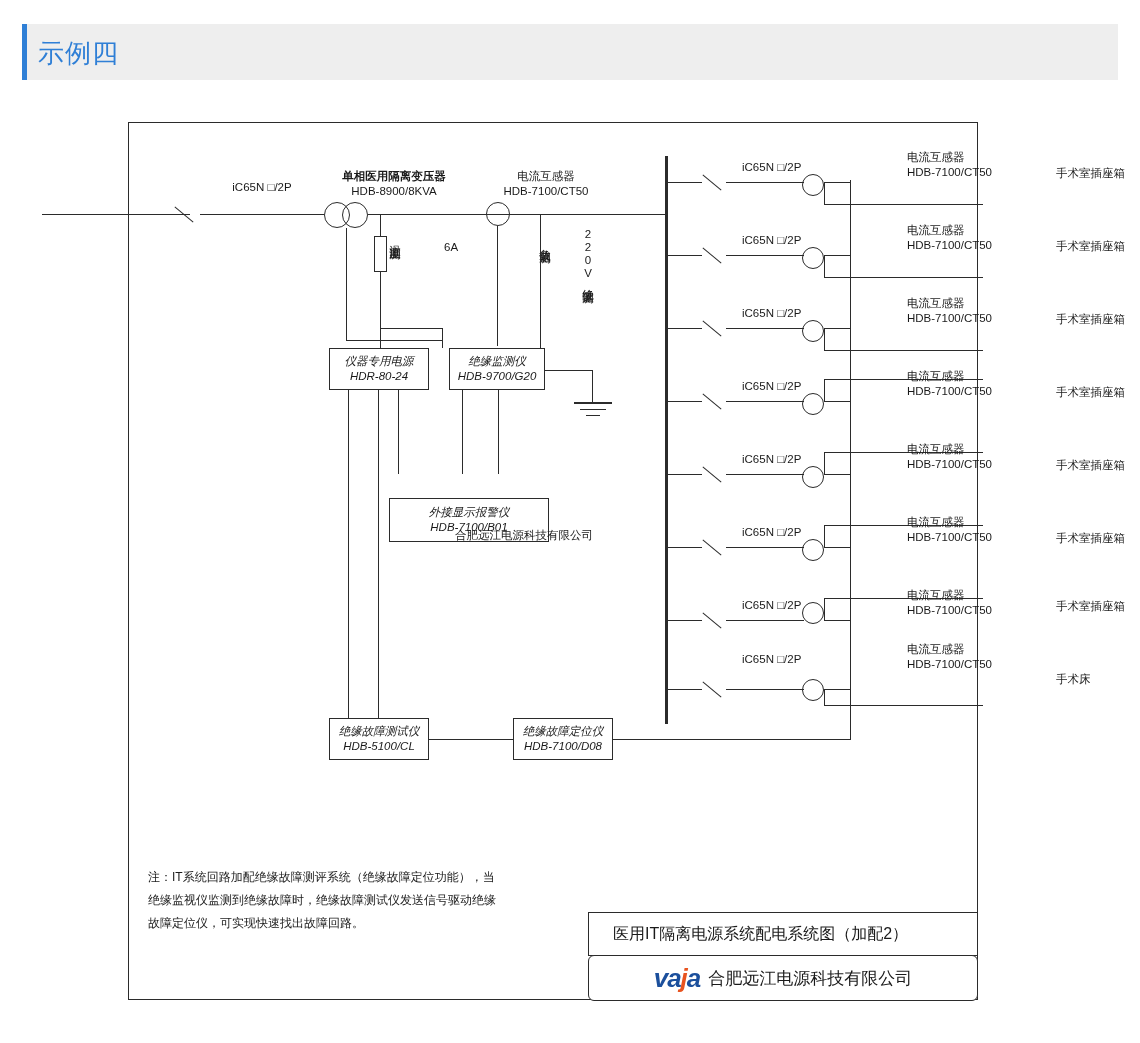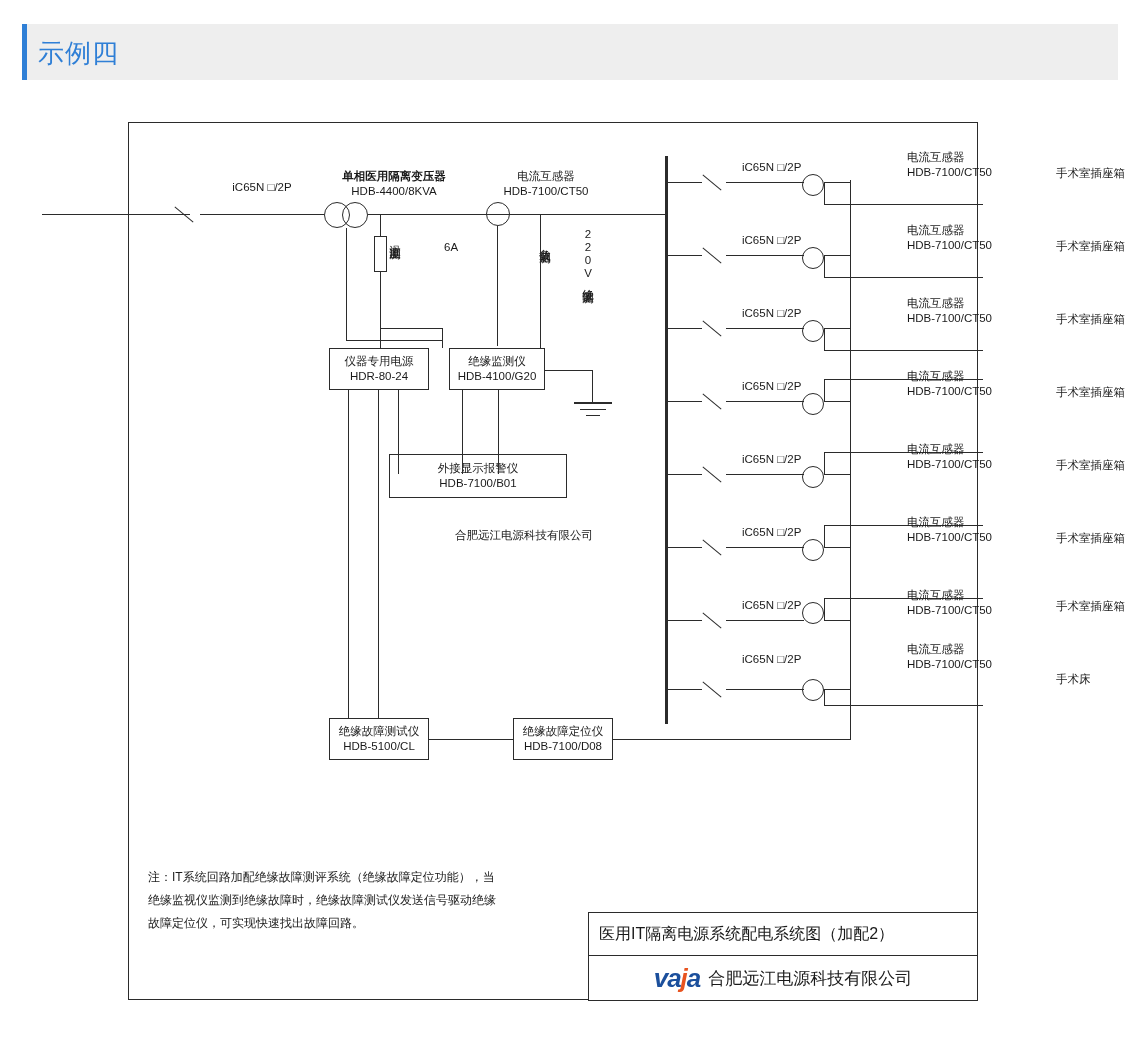--- a/index.html
+++ b/index.html
@@ -83,20 +83,21 @@
     box-sizing: border-box;
     background: #ffffff;
     font-size: 11.5px;
     line-height: 15px;
     text-align: center;
     display: flex;
     flex-direction: column;
     align-items: center;
     justify-content: center;
     white-space: pre;
+    font-style: italic;
   }
 
   .circ {
     position: absolute;
     border: 1px solid #2b2b2b;
     border-radius: 50%;
     box-sizing: border-box;
     background: transparent;
   }
 
@@ -117,33 +118,34 @@
     box-sizing: border-box;
     background: #fff;
   }
   .tb-main {
     left: 588px;
     top: 912px;
     width: 390px;
     height: 44px;
     display: flex;
     align-items: center;
-    padding-left: 10px;
+    padding-left: 24px;
     font-size: 16px;
   }
   .tb-logo {
     left: 588px;
     top: 955px;
     width: 390px;
     height: 46px;
     display: flex;
     align-items: center;
     justify-content: center;
     gap: 8px;
     font-size: 17px;
+    border-radius: 6px;
   }
   .logo-text {
     font-size: 26px;
     font-weight: bold;
     font-style: italic;
     letter-spacing: -1px;
   }
   .logo-v { color: #1b4f9c; }
   .logo-a { color: #1b4f9c; }
   .logo-j { color: #e8531f; }
@@ -169,21 +171,21 @@
 <div class="frame"></div>
 
 <div class="ln h" style="left:42px; top:214px; width:148px;"></div>
 <div class="slash" style="left:172px; top:214px;"></div>
 <div class="ln h" style="left:200px; top:214px; width:124px;"></div>
 <div class="lbl c" style="left:164px; top:180px; width:100px;">iC65N □/2P</div>
 
 <div class="circ" style="left:324px; top:202px; width:26px; height:26px;"></div>
 <div class="circ" style="left:342px; top:202px; width:26px; height:26px;"></div>
 <div class="lbl c" style="left:276px; top:169px; width:140px;font-weight:bold;">单相医用隔离变压器</div>
-<div class="lbl c" style="left:276px; top:184px; width:140px;">HDB-4400/8KVA</div>
+<div class="lbl c" style="left:276px; top:184px; width:140px;">HDB-8900/8KVA</div>
 
 <div class="ln h" style="left:368px; top:214px; width:298px;"></div>
 
 <div class="box" style="left:374px; top:236px; width:13px; height:36px;"></div>
 <div class="ln v" style="left:380px; top:214px; height:22px;"></div>
 <div class="ln v" style="left:380px; top:272px; height:56px;"></div>
 <div class="lbl" style="left:396px; top:240px;">6A</div>
 
 <div class="lbl vtext" style="left:340px; top:236px;">温度监测</div>
 <div class="ln v" style="left:346px; top:228px; height:112px;"></div>
@@ -198,35 +200,35 @@
 <div class="lbl vtext" style="left:533px; top:228px;">220V绝缘监测</div>
 <div class="ln v" style="left:540px; top:214px; height:134px;"></div>
 
 <div class="box" style="left:329px; top:348px; width:100px; height:42px;">
   <span>仪器专用电源</span>
   <span>HDR-80-24</span>
 </div>
 
 <div class="box" style="left:449px; top:348px; width:96px; height:42px;">
   <span>绝缘监测仪</span>
-  <span>HDB-4100/G20</span>
+  <span>HDB-9700/G20</span>
 </div>
 
 <div class="ln h" style="left:346px; top:340px; width:96px;"></div>
 <div class="ln v" style="left:442px; top:328px; height:20px;"></div>
 <div class="ln v" style="left:380px; top:328px; height:20px;"></div>
 <div class="ln h" style="left:380px; top:328px; width:62px;"></div>
 
 <div class="ln h" style="left:545px; top:370px; width:48px;"></div>
 <div class="ln v" style="left:592px; top:370px; height:32px;"></div>
 <div class="ln h" style="left:574px; top:402px; width:38px; height:2px;"></div>
 <div class="ln h" style="left:580px; top:409px; width:26px;"></div>
 <div class="ln h" style="left:586px; top:415px; width:14px;"></div>
 
-<div class="box" style="left:389px; top:454px; width:178px; height:44px;">
+<div class="box" style="left:389px; top:498px; width:160px; height:44px;">
   <span>外接显示报警仪</span>
   <span>HDB-7100/B01</span>
 </div>
 <div class="lbl c" style="left:389px; top:528px; width:174px;">合肥远江电源科技有限公司</div>
 
 <div class="ln v" style="left:398px; top:390px; height:84px;"></div>
 <div class="ln v" style="left:462px; top:390px; height:84px;"></div>
 <div class="ln v" style="left:498px; top:390px; height:84px;"></div>
 
 <div class="box" style="left:329px; top:718px; width:100px; height:42px;">

